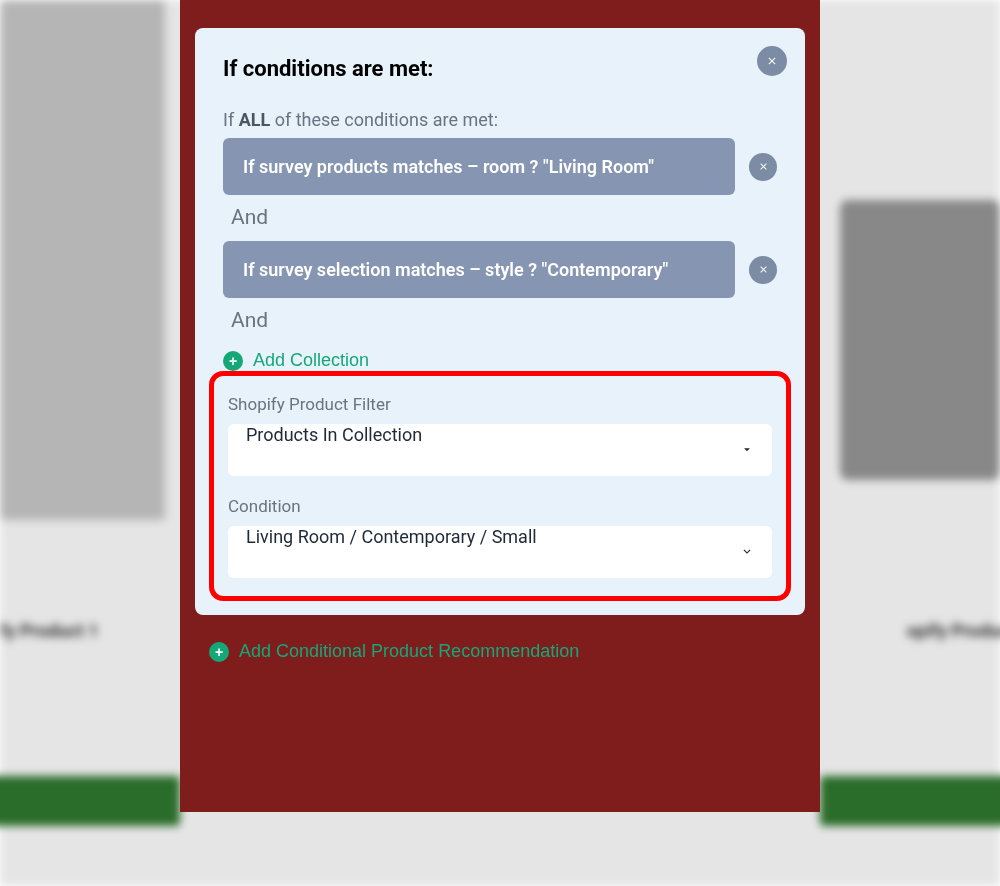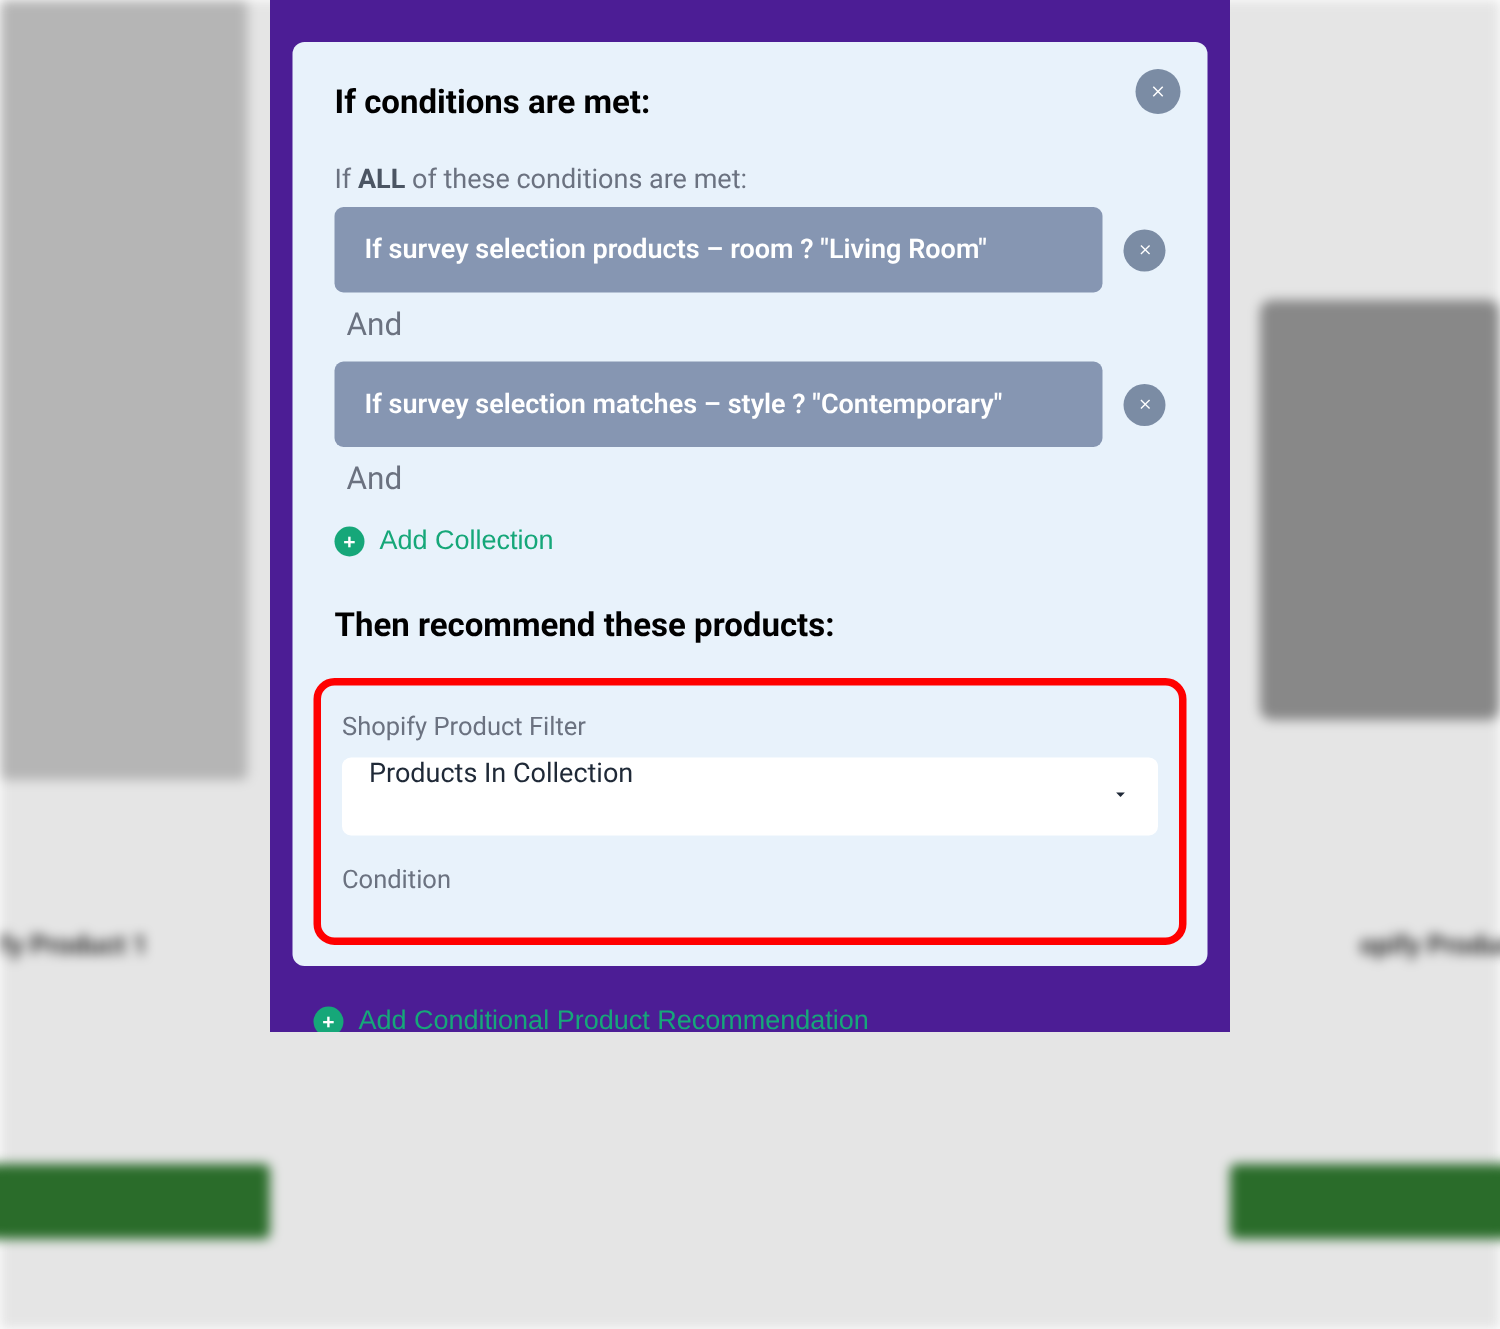--- a/index.html
+++ b/index.html
@@ -70,22 +70,22 @@
       width: 210px;
       height: 50px;
       background: #2a6c2a;
       border-radius: 4px;
     }
     .modal {
       position: absolute;
       left: 180px;
       top: 0;
       width: 640px;
-      height: 688px;
-      background: #4c1d95;
+      height: 812px;
+      background: #7f1d1d;
       z-index: 10;
       padding: 0 15px;
       overflow: hidden;
     }
     .panel {
       background: #e8f2fb;
       border-radius: 8px;
       padding: 28px;
       margin-top: 28px;
       position: relative;
@@ -284,21 +284,21 @@
         </svg>
     </button>
 
     <h2 class="panel-title">If conditions are met:</h2>
 
     <p class="intro-line">
       <span>If </span><strong>ALL</strong><span> of these conditions are met:</span>
     </p>
 
     <div class="condition-row">
-      <div class="condition-pill">If survey selection products – room ? "Living Room"</div>
+      <div class="condition-pill">If survey products matches – room ? "Living Room"</div>
       <button class="condition-remove">
         <svg viewBox="0 0 24 24">
             <path d="M19 6.41L17.59 5 12 10.59 6.41 5 5 6.41 10.59 12 5 17.59 6.41 19 12 13.41 17.59 19 19 17.59 13.41 12z"></path>
           </svg>
       </button>
     </div>
 
     <div class="and-label">And</div>
 
     <div class="condition-row">
@@ -311,37 +311,44 @@
     </div>
 
     <div class="and-label">And</div>
 
 
     <button class="add-link">
       <span class="plus-icon">+</span>
       <span>Add Collection</span>
     </button>
 
-    <h3 class="section-title">Then recommend these products:</h3>
 
     <div class="highlight-box">
       <div class="field-group">
         <label class="field-label">Shopify Product Filter</label>
         <div class="select-wrap">
           <span>Products In Collection</span>
           <span class="chevron">
             <svg viewBox="0 0 24 24">
                 <path d="M7 10l5 5 5-5z"></path>
               </svg>
           </span>
         </div>
       </div>
 
       <div class="field-group">
         <label class="field-label">Condition</label>
+        <div class="select-wrap">
+          <span>Living Room / Contemporary / Small</span>
+          <span class="chevron">
+            <svg viewBox="0 0 24 24">
+                <path d="M7.41 8.59L12 13.17l4.59-4.58L18 10l-6 6-6-6 1.41-1.41z"></path>
+              </svg>
+          </span>
+        </div>
       </div>
     </div>
   </div>
 
   <button class="add-recommendation">
     <span class="plus-icon">+</span>
     <span>Add Conditional Product Recommendation</span>
   </button>
 </div>
 

